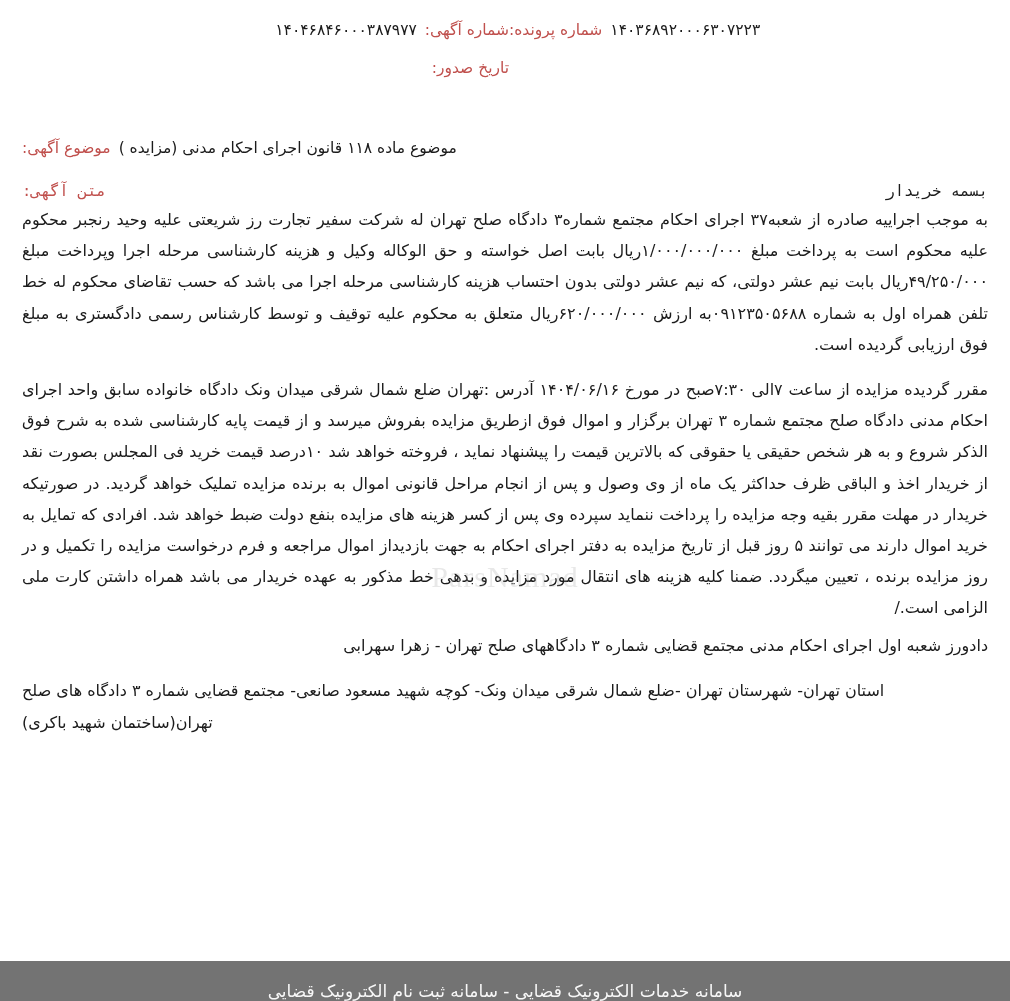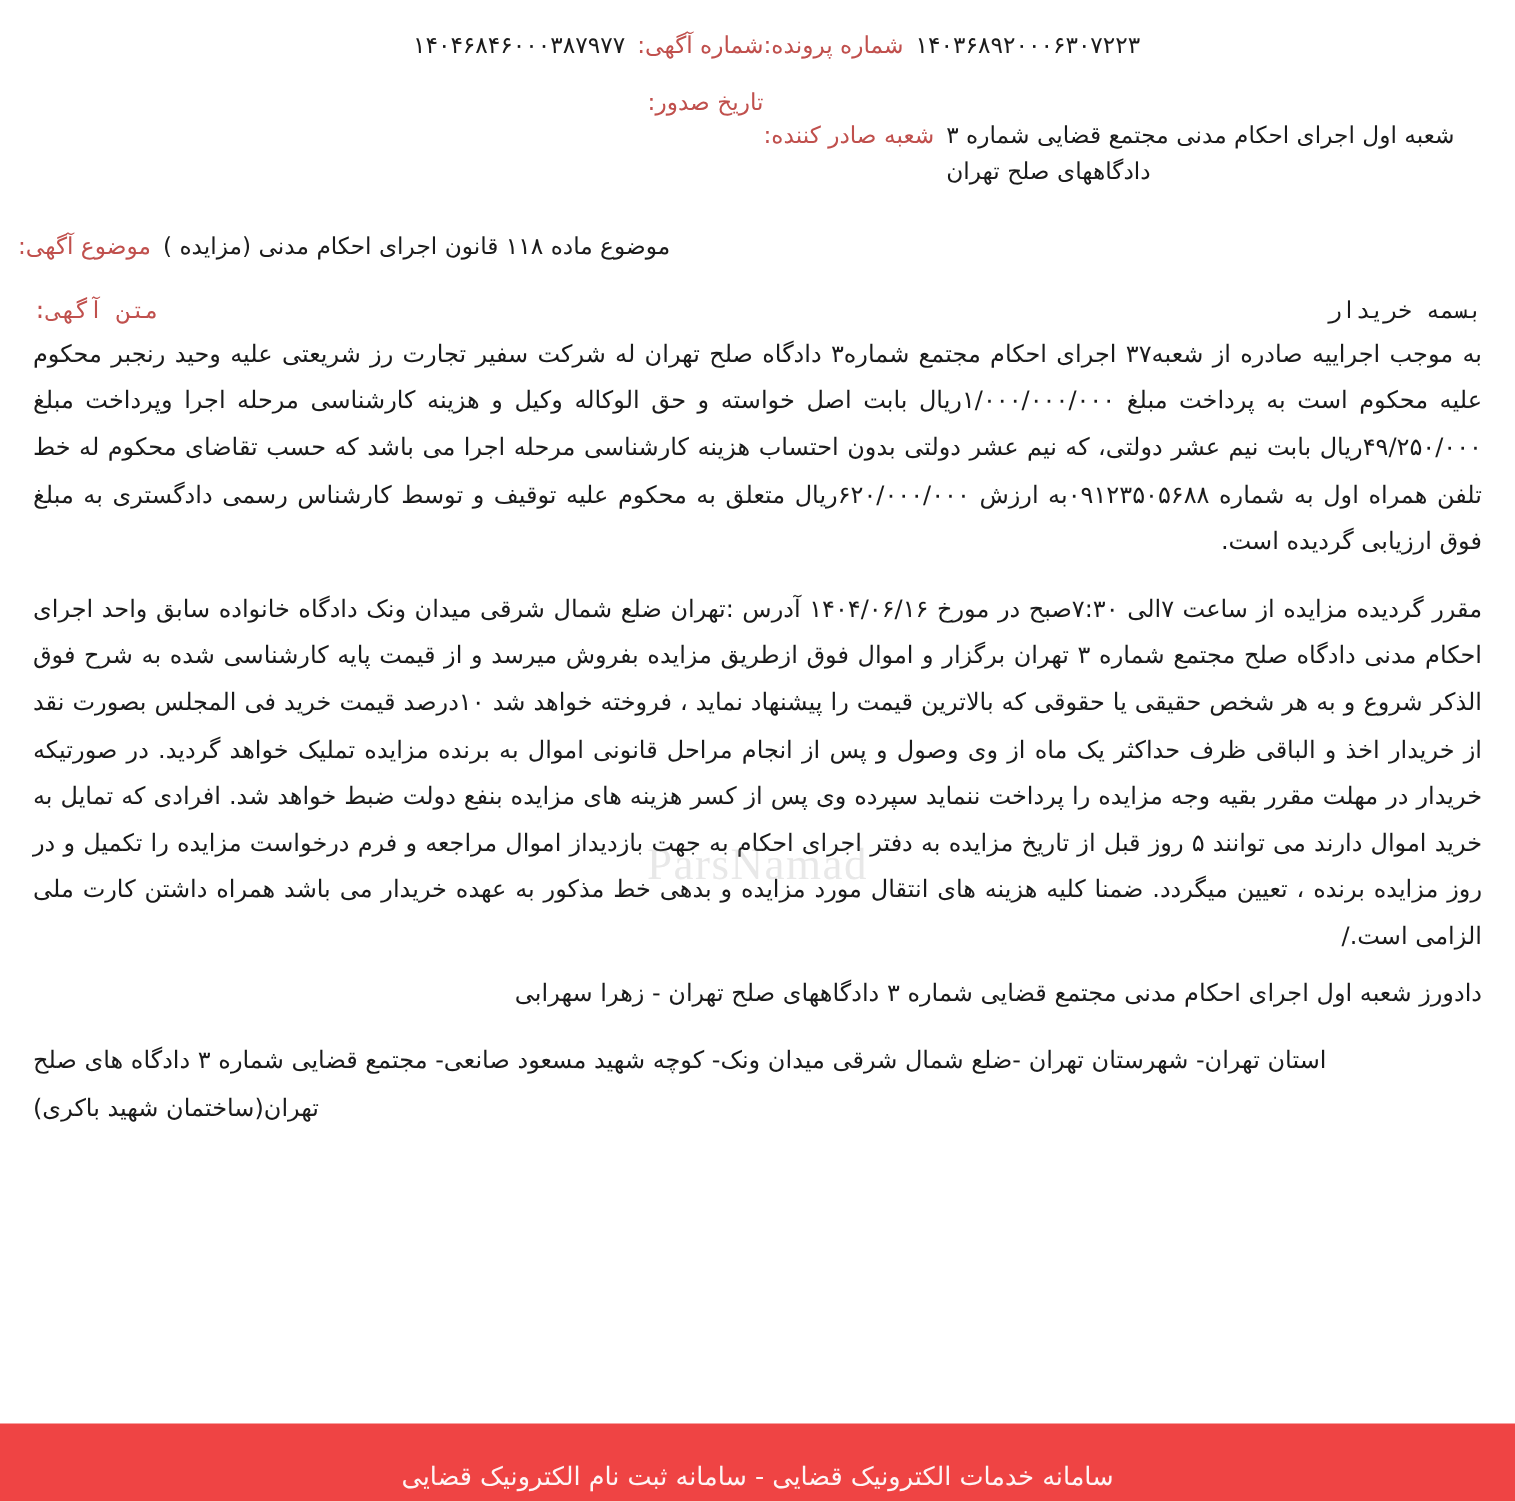--- a/index.html
+++ b/index.html
@@ -71,32 +71,32 @@
     justify-content: flex-end;
   }
   .header-col.right .field-label { order: 2; }
   .header-col.right .field-value { order: 1; text-align: left; }
 
   .header-col.left .field-label { order: 1; }
   .header-col.left .field-value { order: 2; }
 
   
   .subject-block {
-    padding: 26px 22px 0 12px;
+    padding: 26px 22px 0 22px;
   }
   .subject-row {
     display: flex;
     flex-direction: row-reverse;
     justify-content: flex-start;
     align-items: baseline;
     gap: 8px;
     margin-bottom: 20px;
   }
   .subject-row .field-label { order: 0; }
-  .subject-row .field-value { order: 1; flex: 0 1 auto; }
+  .subject-row .field-value { order: 1; flex: 0 1 auto; margin-top: 30px; }
 
   .body-block {
     padding: 0 22px 0 22px;
   }
   .bismillah-row {
     display: flex;
     flex-direction: row-reverse;
     justify-content: flex-start;
     align-items: baseline;
     gap: 8px;
@@ -145,22 +145,22 @@
     direction: ltr;
     white-space: nowrap;
   }
 
   
   .footer {
     position: absolute;
     left: 0;
     right: 0;
     bottom: 0;
-    height: 52px;
-    background: #ef4444;
+    height: 40px;
+    background: #737373;
     color: #ffffff;
     display: flex;
     align-items: center;
     justify-content: center;
     font-size: 17px;
     overflow: hidden;
   }
   .footer-inner {
     opacity: 0.95;
     transform: translateY(10px);
@@ -177,24 +177,20 @@
 </style>
 </head>
 <body>
 
 <div class="header">
 
   <div class="header-col right">
     <div class="field-row">
       <span class="field-label">شماره پرونده:</span>
       <span class="field-value">۱۴۰۳۶۸۹۲۰۰۰۶۳۰۷۲۲۳</span>
-    </div>
-    <div class="field-row">
-      <span class="field-label">شعبه صادر کننده:</span>
-      <span class="field-value">شعبه اول اجرای احکام مدنی مجتمع قضایی شماره ۳ دادگاههای صلح تهران</span>
     </div>
   </div>
 
   <div class="header-col left">
     <div class="field-row">
       <span class="field-label">شماره آگهی:</span>
       <span class="field-value">۱۴۰۴۶۸۴۶۰۰۰۳۸۷۹۷۷</span>
     </div>
     <div class="field-row">
       <span class="field-label">تاریخ صدور:</span>

